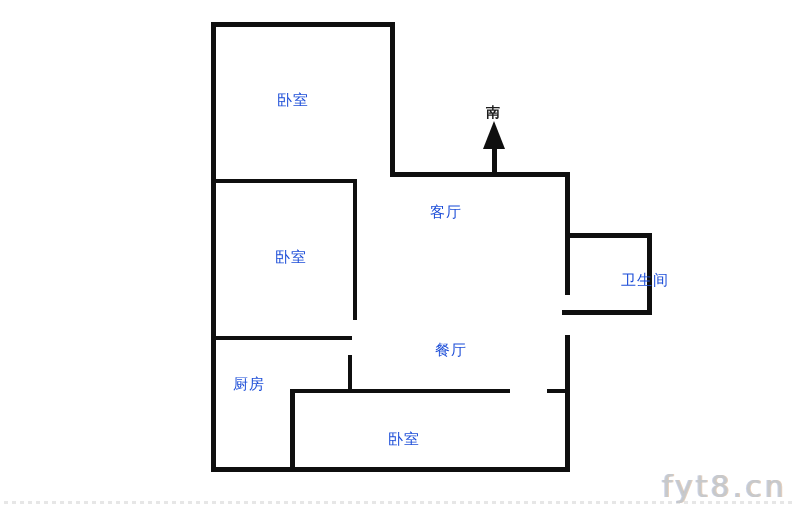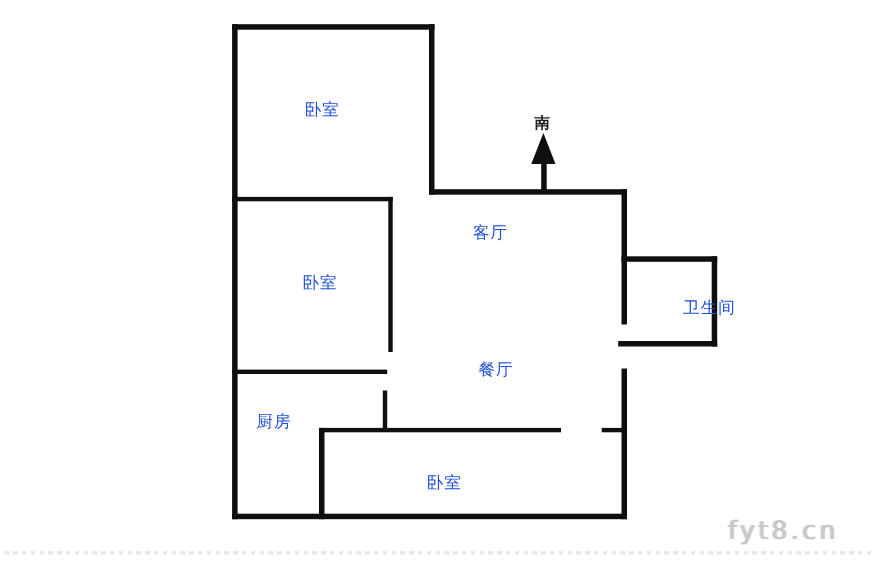--- a/index.html
+++ b/index.html
@@ -51,21 +51,21 @@
     width: 0;
     height: 0;
     border-left: 11px solid transparent;
     border-right: 11px solid transparent;
     border-bottom: 28px solid #0f0f0f;
   }
   .watermark {
     position: absolute;
     left: 662px;
     top: 472px;
-    font-size: 23px;
+    font-size: 30px;
     letter-spacing: 3px;
     color: #c7c9cb;
     text-shadow: 1px 0 0 rgba(186, 122, 70, 0.35), -1px 0 0 rgba(105, 128, 190, 0.35);
     line-height: 1;
   }
   .scan-edge-bottom {
     position: absolute;
     left: 4px;
     top: 501px;
     width: 792px;
@@ -108,21 +108,21 @@
   </div>
 
   <span class="room-label" style="left:293px; top:100px;">卧室</span>
 
   <span class="room-label" style="left:291px; top:257px;">卧室</span>
 
   <span class="room-label" style="left:446px; top:212px;text-align:center;">客厅</span>
 
   <span class="room-label" style="left:621px; top:280px;margin-left:24px;">卫生间</span>
 
-  <span class="room-label" style="left:451px; top:336px;">餐厅</span>
+  <span class="room-label" style="left:451px; top:350px;">餐厅</span>
 
   <span class="room-label" style="left:249px; top:384px;">厨房</span>
 
   <span class="room-label" style="left:404px; top:439px;">卧室</span>
 
   <div class="scan-edge-bottom"></div>
 
   <div class="watermark">fyt8.cn</div>
 
 </div>

